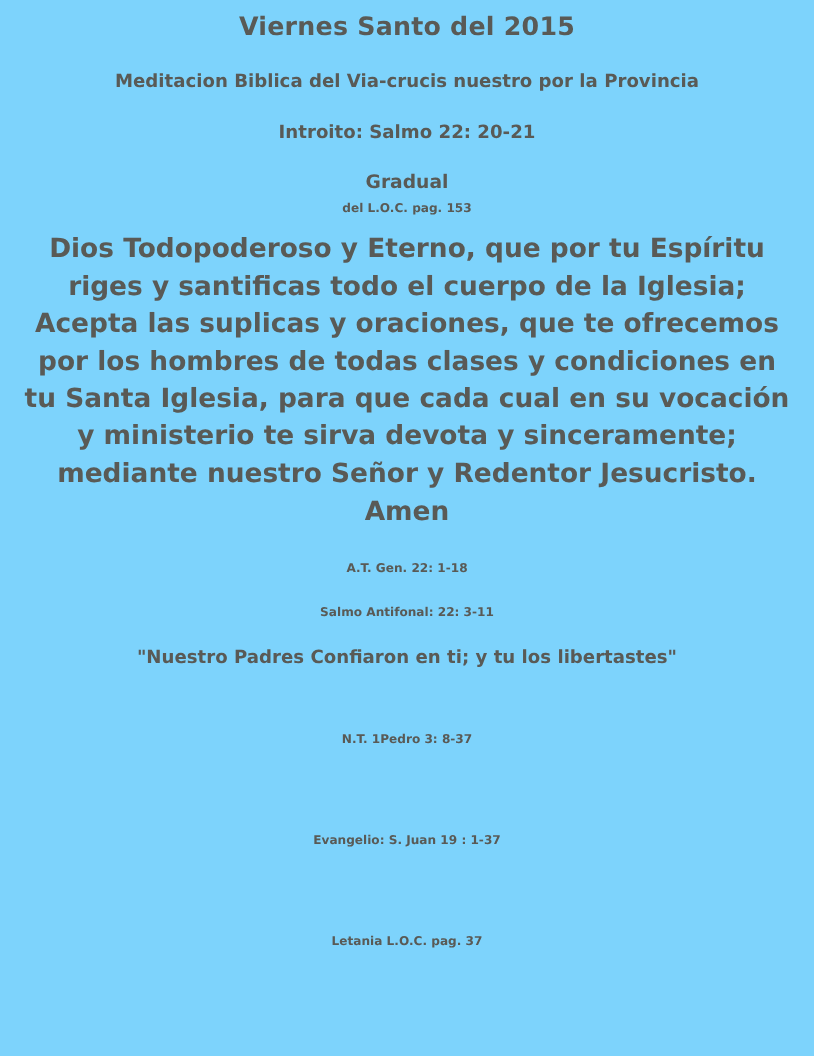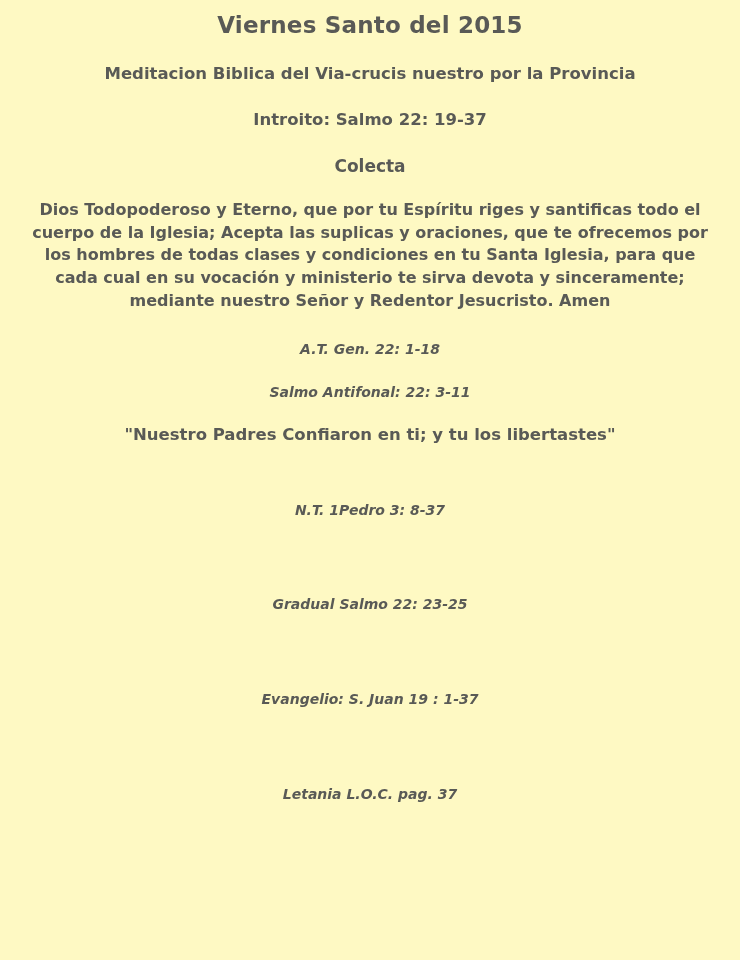--- a/index.html
+++ b/index.html
@@ -12,21 +12,21 @@
     background: #f2efe6;
     font-family: "DejaVu Sans", sans-serif;
     color: #5b5c58;
     overflow: hidden;
   }
   .page {
     width: 740px;
     height: 960px;
     box-sizing: border-box;
     padding: 6px 22px 0 22px;
-    background: #fef9c3;
+    background: #7dd3fc;
     display: flex;
     flex-direction: column;
     align-items: center;
   }
   .line {
     text-align: center;
     font-weight: bold;
     color: #595a56;
     width: 100%;
   }
@@ -45,28 +45,27 @@
   }
   .colecta-heading {
     font-size: 17px;
     margin-top: 27px;
   }
   .colecta-ref {
     font-size: 11px;
     margin-top: 7px;
   }
   .prayer {
-    font-size: 16px;
+    font-size: 24px;
     line-height: 1.42;
-    margin-top: 23px;
+    margin-top: 13px;
     padding: 0 14px;
   }
   .reading {
-    font-size: 14px;
-    font-style: italic;
+    font-size: 11px;
   }
   .gap-1 { margin-top: 28px; }
   .gap-2 { margin-top: 27px; text-align: center; }
   .gap-3 { margin-top: 25px; }
   .gap-4 { margin-top: 58px; }
   .gap-5 { margin-top: 78px; }
   .gap-6 { margin-top: 79px; }
   .gap-7 { margin-top: 79px; }
   .quote {
     font-size: 16.5px;
@@ -74,34 +73,34 @@
 </style>
 </head>
 <body>
 
 <div class="page">
 
   <div class="line title">Viernes Santo del 2015</div>
 
   <div class="line subtitle">Meditacion Biblica del Via-crucis nuestro por la Provincia</div>
 
-  <div class="line introit">Introito: Salmo 22: 19-37</div>
+  <div class="line introit">Introito: Salmo 22: 20-21</div>
 
-  <div class="line colecta-heading">Colecta</div>
+  <div class="line colecta-heading">Gradual</div>
 
+  <div class="line colecta-ref">del L.O.C. pag. 153</div>
 
   <div class="line prayer">Dios Todopoderoso y Eterno, que por tu Espíritu riges y santificas todo el cuerpo de la Iglesia; Acepta las suplicas y oraciones, que te ofrecemos por los hombres de todas clases y condiciones en tu Santa Iglesia, para que cada cual en su vocación y ministerio te sirva devota y sinceramente; mediante nuestro Señor y Redentor Jesucristo. Amen</div>
 
   <div class="line reading gap-1">A.T. Gen. 22: 1-18</div>
 
   <div class="line reading gap-2">Salmo Antifonal: 22: 3-11</div>
 
   <div class="line quote gap-3">"Nuestro Padres Confiaron en ti; y tu los libertastes"</div>
 
   <div class="line reading gap-4">N.T. 1Pedro 3: 8-37</div>
 
-  <div class="line reading gap-5">Gradual Salmo 22: 23-25</div>
 
   <div class="line reading gap-6">Evangelio: S. Juan 19 : 1-37</div>
 
   <div class="line reading gap-7">Letania L.O.C. pag. 37</div>
 
 </div>
 
 </body></html>

